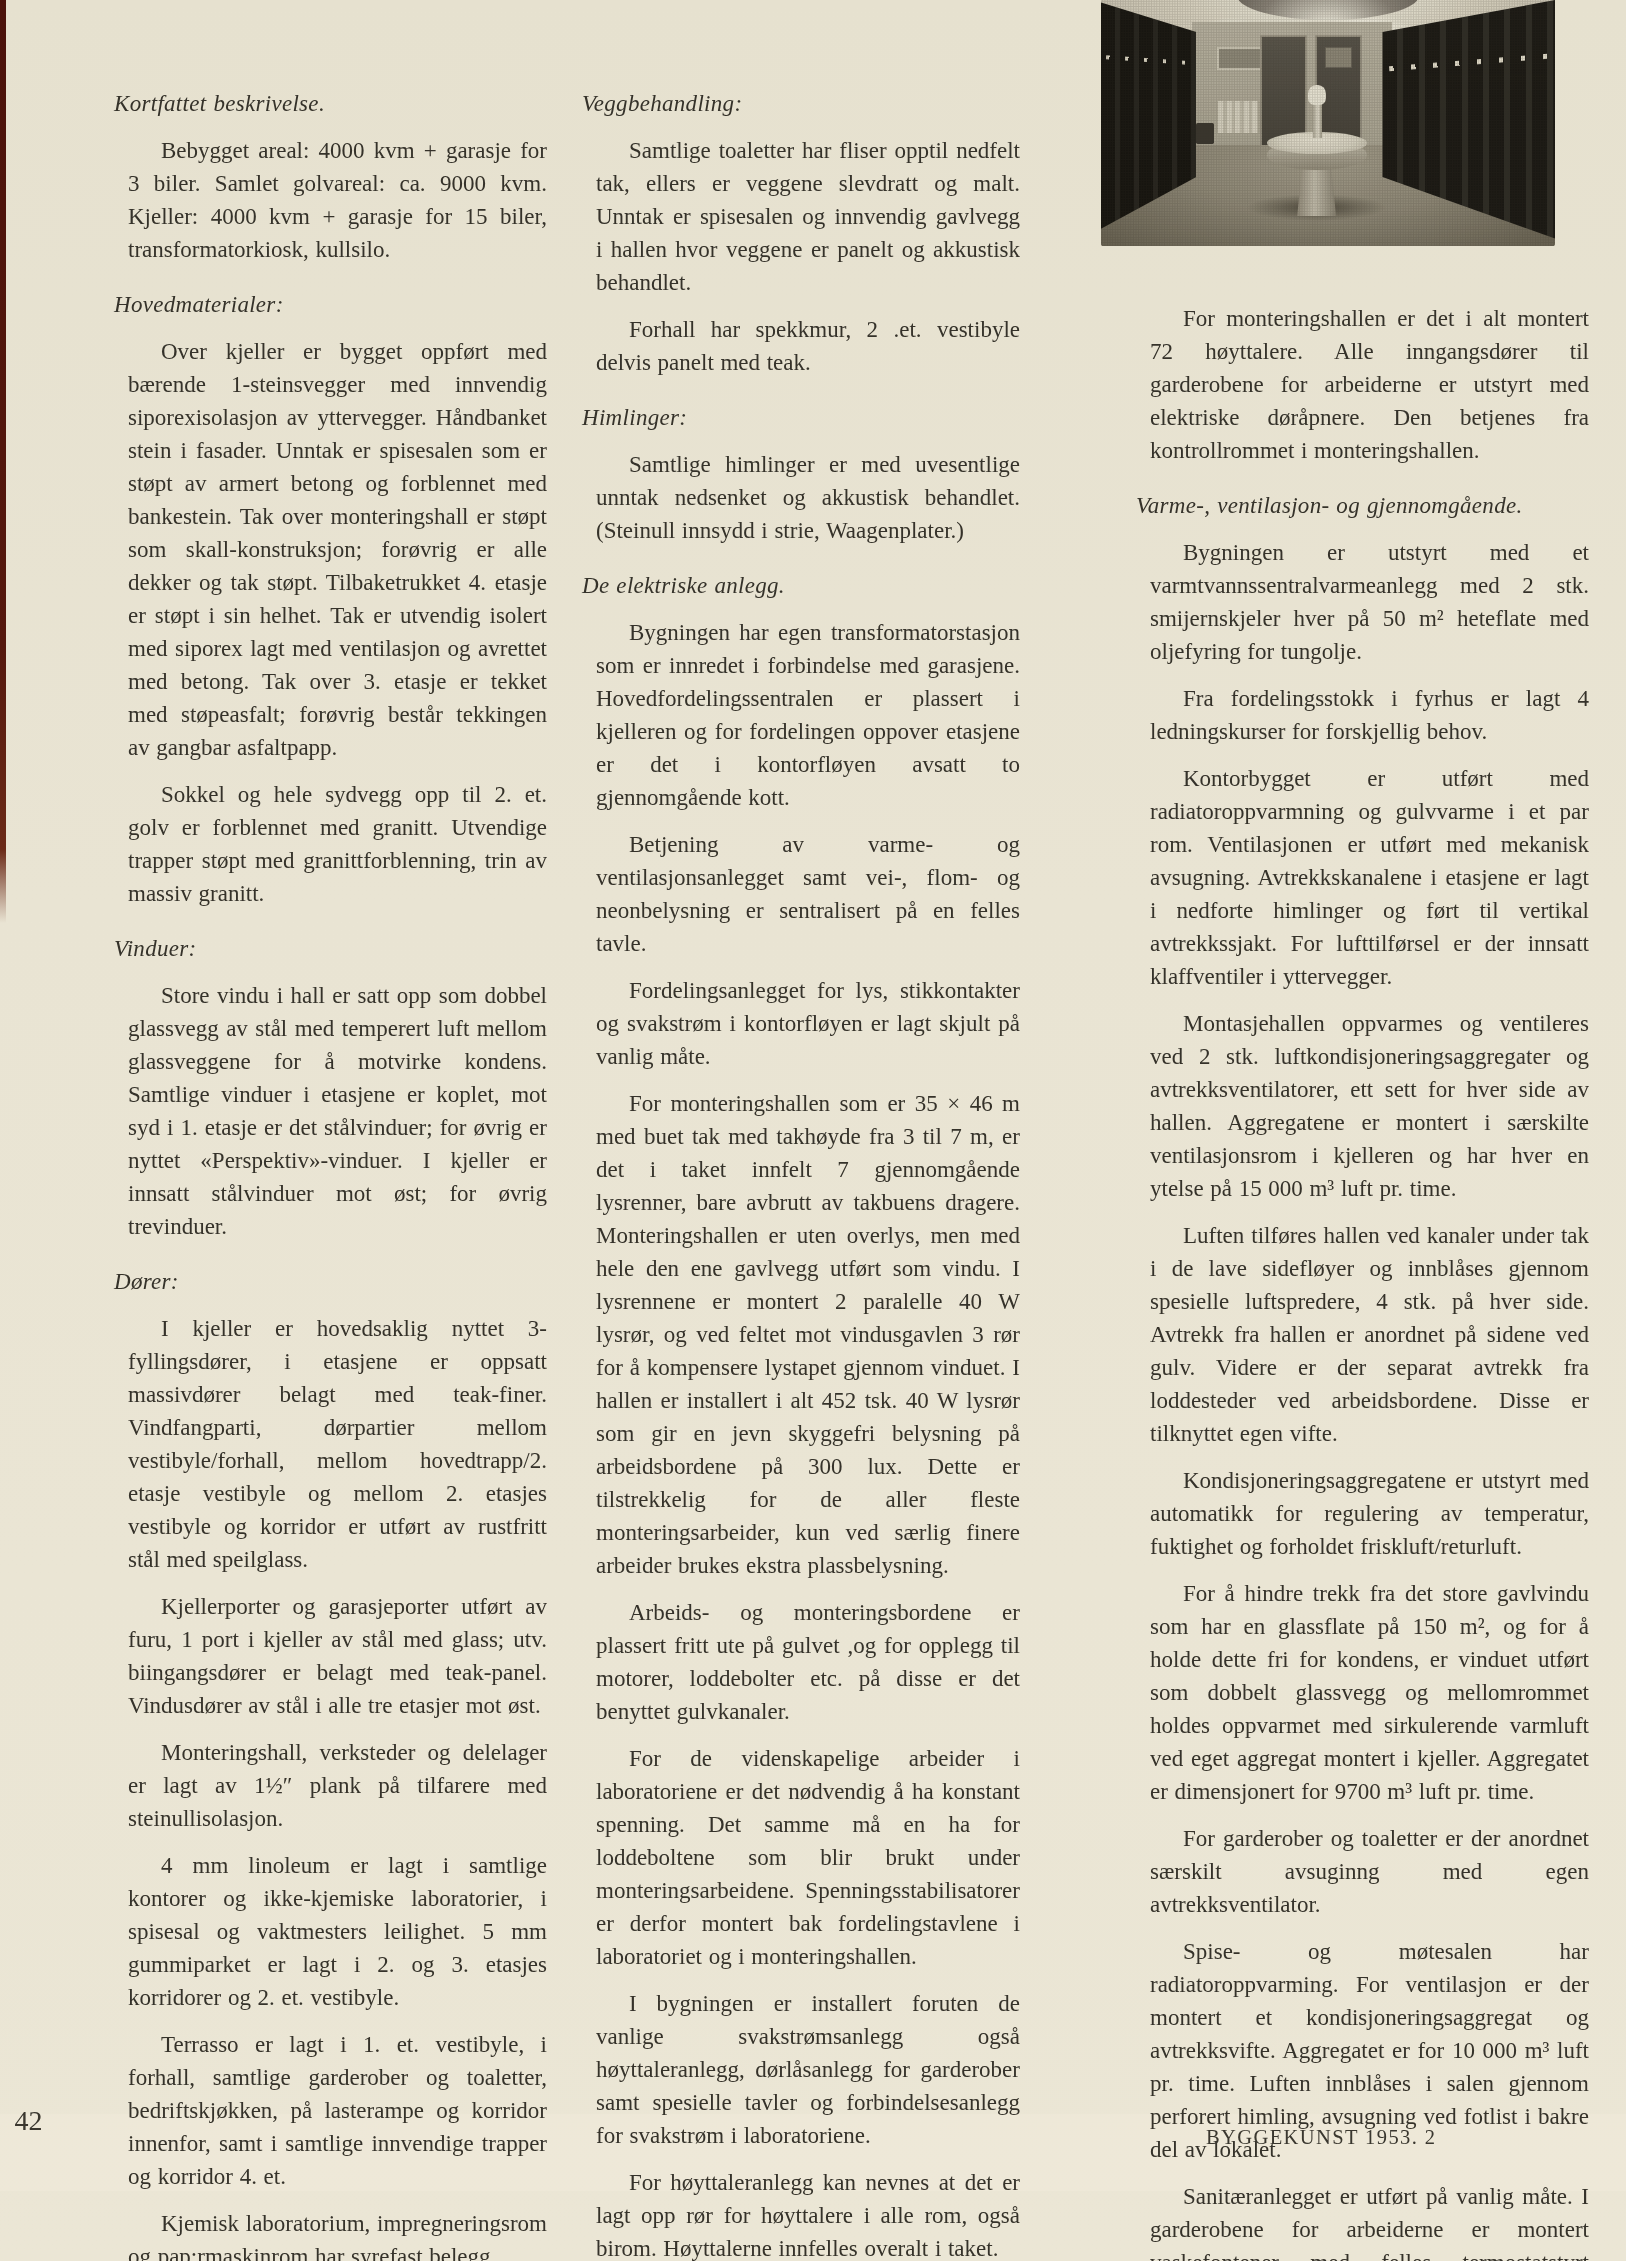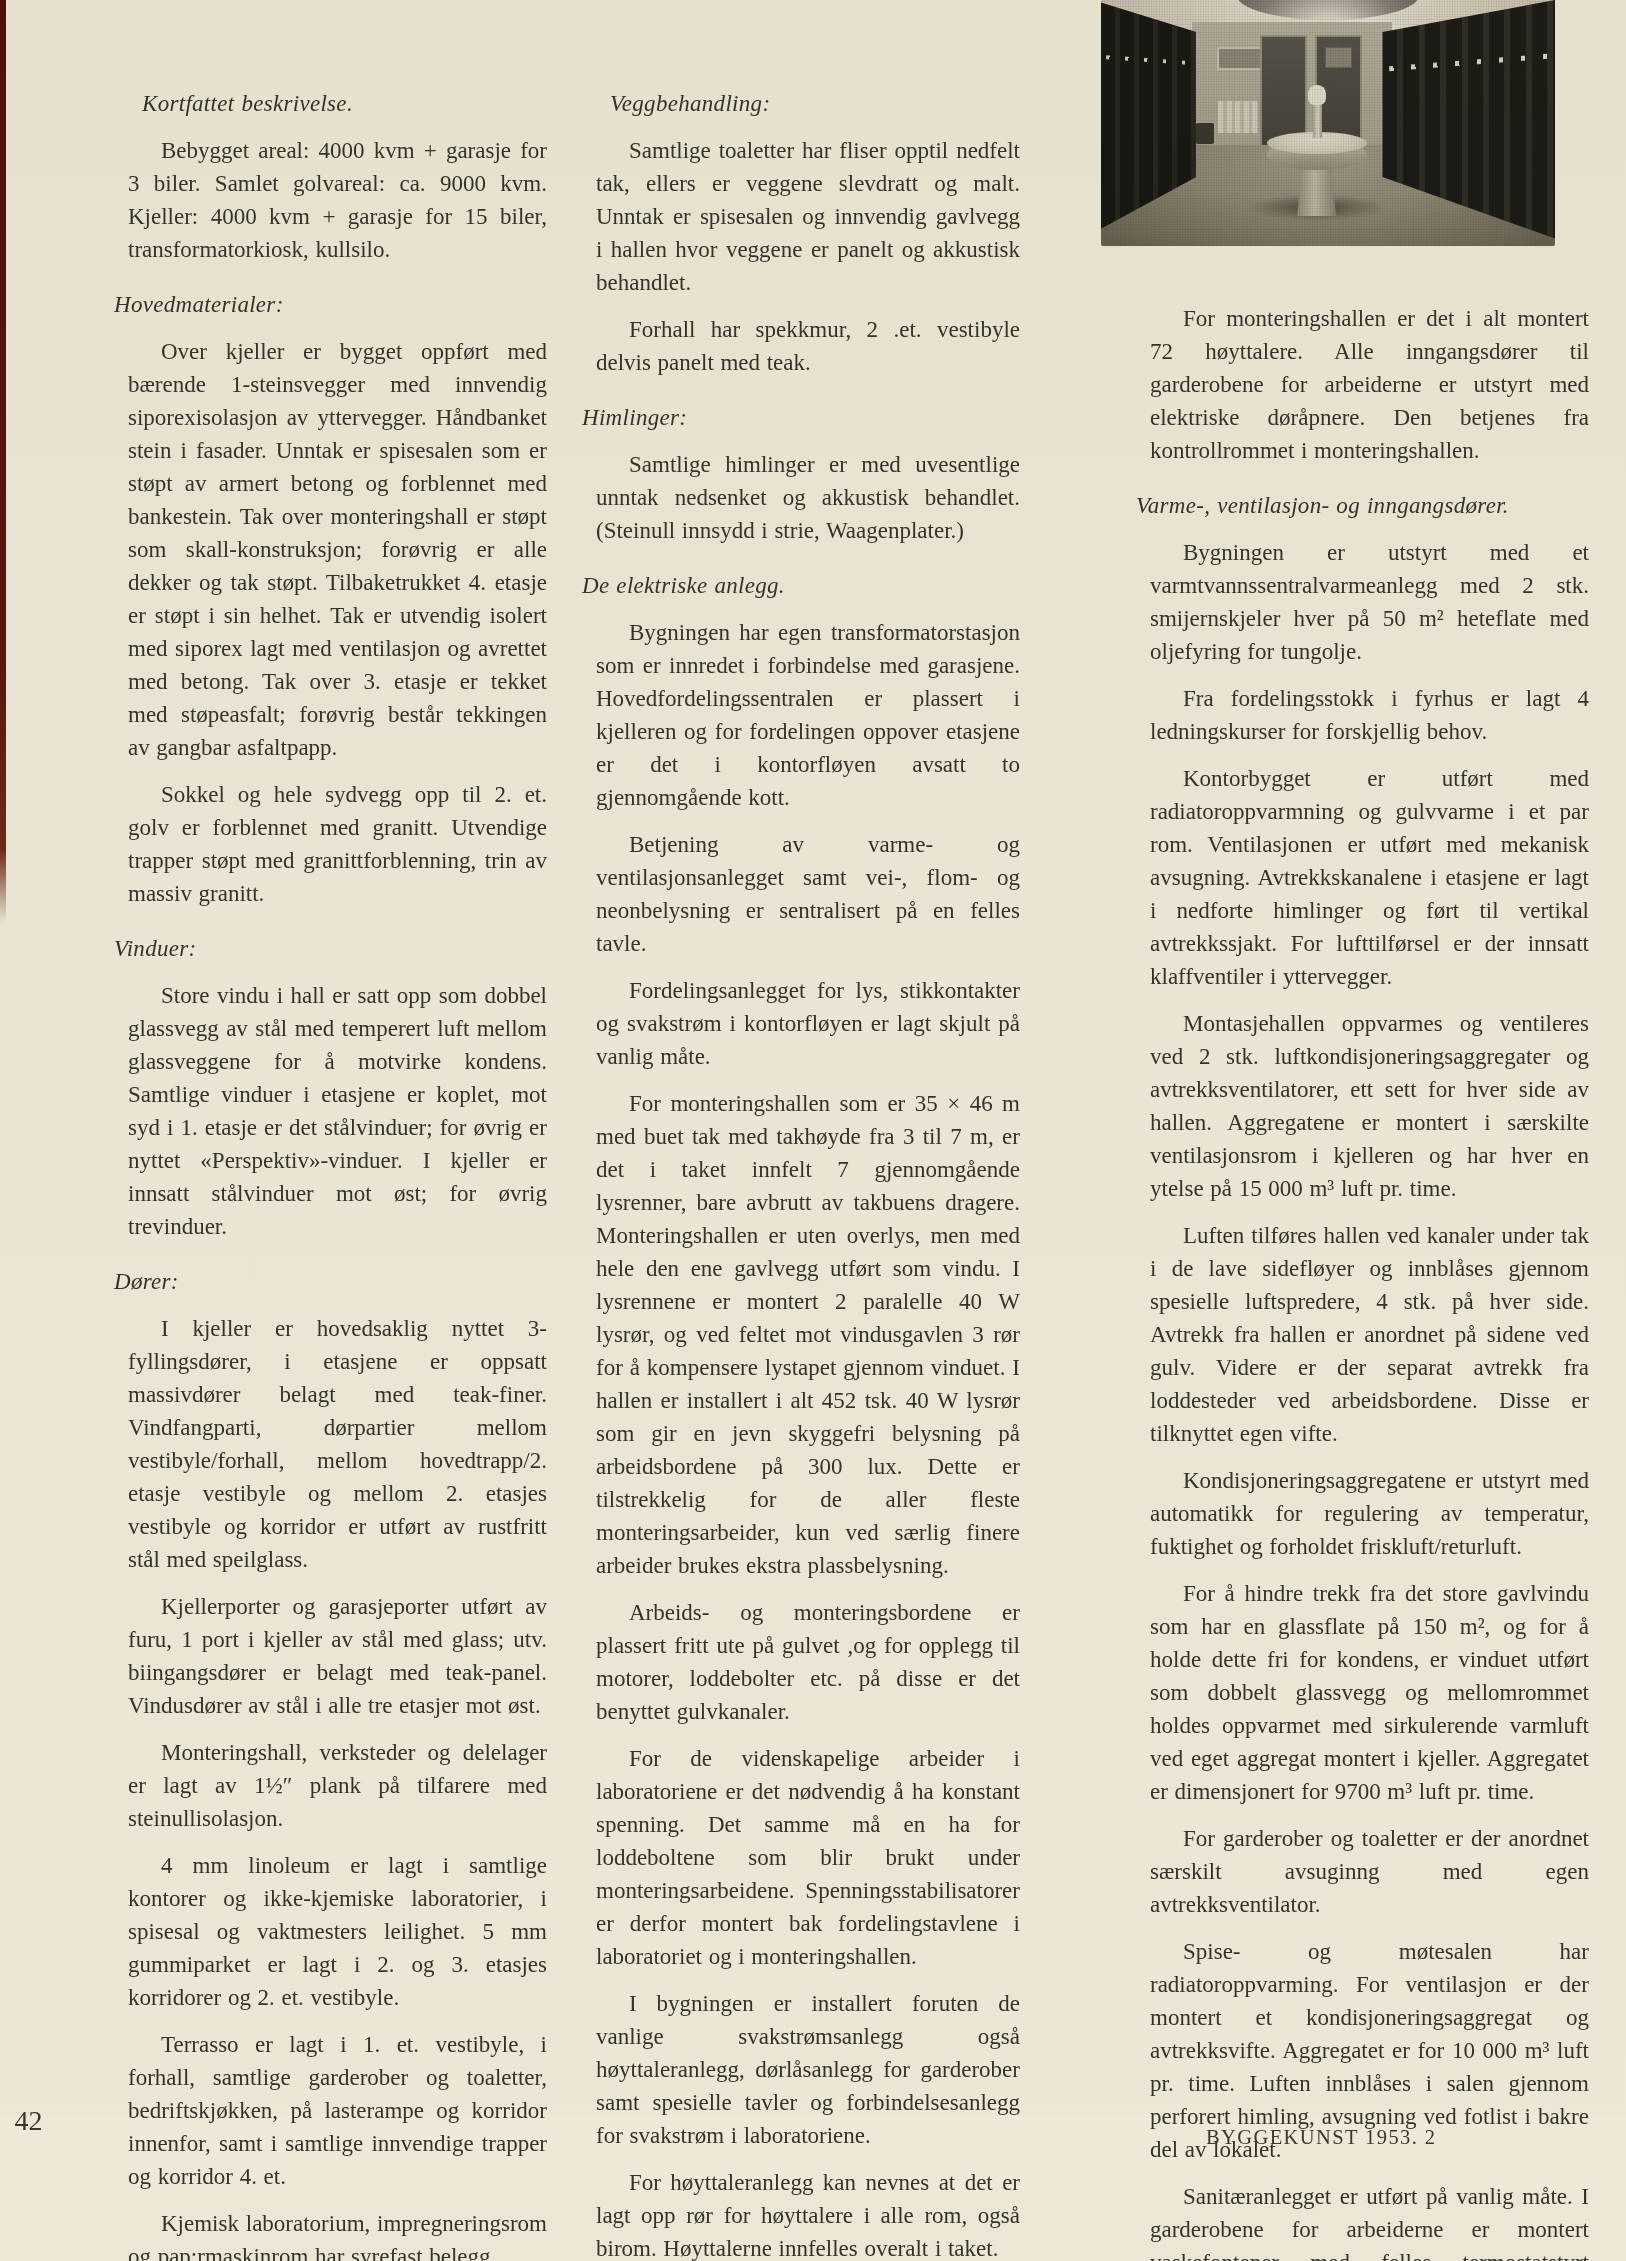--- a/index.html
+++ b/index.html
@@ -11,21 +11,21 @@
   }
   .scan-band{position:absolute;left:0;top:2114px;width:100%;height:77px;background:#f1ecdc;opacity:.45;}
   .spine{position:absolute;left:0;top:0;width:6px;height:923px;
     background:linear-gradient(180deg,#4b120b 0%,#55180e 70%,#6b2a18 92%,rgba(107,42,24,0) 100%);}
   
   .col{position:absolute;text-align:justify;font-size:23px;line-height:33px;
        hyphens:auto;-webkit-hyphens:auto;word-spacing:0.9px;}
   .col p{margin:14px;text-indent:33px;}
   .col h3{font-size:23px;font-style:italic;font-weight:normal;margin:22px 0 6px 0;
           letter-spacing:0.3px;text-indent:0;}
-  .col h3:first-child{margin-top:0;margin-left:28px;}
+  .col h3:first-child{margin-top:0;}
   #col1{left:114px;top:87px;width:447px;}
   #col2{left:582px;top:87px;width:452px;}
   #col3{left:1136px;top:288px;width:467px;}
   
   .page-number{position:absolute;left:14.5px;top:2105px;font-size:28px;color:#3a372f;}
   .journal-line{position:absolute;left:1206px;top:2126px;font-size:20.5px;letter-spacing:1.4px;color:#3a372f;}
   
   .photo{position:absolute;left:1101px;top:0;width:454px;height:246px;overflow:hidden;
          background:#b6b1a1;border-radius:0 0 2.6px 2.6px;}
   .photo *{position:absolute;}
@@ -143,21 +143,21 @@
       <p>Betjening av varme- og ventilasjonsanlegget samt vei-, flom- og neonbelysning er sentralisert på en felles tavle.</p>
       <p>Fordelingsanlegget for lys, stikkontakter og svakstrøm i kontorfløyen er lagt skjult på vanlig måte.</p>
       <p>For monteringshallen som er 35 × 46 m med buet tak med takhøyde fra 3 til 7 m, er det i taket innfelt 7 gjennomgående lysrenner, bare avbrutt av takbuens dragere. Monteringshallen er uten overlys, men med hele den ene gavlvegg utført som vindu. I lysrennene er montert 2 paralelle 40 W lysrør, og ved feltet mot vindusgavlen 3 rør for å kompensere lystapet gjennom vinduet. I hallen er installert i alt 452 tsk. 40 W lysrør som gir en jevn skyggefri belysning på arbeidsbordene på 300 lux. Dette er tilstrekkelig for de aller fleste monteringsarbeider, kun ved særlig finere arbeider brukes ekstra plassbelysning.</p>
       <p>Arbeids- og monteringsbordene er plassert fritt ute på gulvet ,og for opplegg til motorer, loddebolter etc. på disse er det benyttet gulvkanaler.</p>
       <p>For de videnskapelige arbeider i laboratoriene er det nødvendig å ha konstant spenning. Det samme må en ha for loddeboltene som blir brukt under monteringsarbeidene. Spenningsstabilisatorer er derfor montert bak fordelingstavlene i laboratoriet og i monteringshallen.</p>
       <p>I bygningen er installert foruten de vanlige svakstrømsanlegg også høyttaleranlegg, dørlåsanlegg for garderober samt spesielle tavler og forbindelsesanlegg for svakstrøm i laboratoriene.</p>
       <p>For høyttaleranlegg kan nevnes at det er lagt opp rør for høyttalere i alle rom, også birom. Høyttalerne innfelles overalt i taket.</p>
     </div>
   <div class="col" id="col3">
       <p>For monteringshallen er det i alt montert 72 høyttalere. Alle inngangsdører til garderobene for arbeiderne er utstyrt med elektriske døråpnere. Den betjenes fra kontrollrommet i monteringshallen.</p>
-      <h3>Varme-, ventilasjon- og inngangsdører.</h3>
+      <h3>Varme-, ventilasjon- og gjennomgående.</h3>
       <p>Bygningen er utstyrt med et varmtvannssentralvarmeanlegg med 2 stk. smijernskjeler hver på 50 m² heteflate med oljefyring for tungolje.</p>
       <p>Fra fordelingsstokk i fyrhus er lagt 4 ledningskurser for forskjellig behov.</p>
       <p>Kontorbygget er utført med radiatoroppvarmning og gulvvarme i et par rom. Ventilasjonen er utført med mekanisk avsugning. Avtrekkskanalene i etasjene er lagt i nedforte himlinger og ført til vertikal avtrekkssjakt. For lufttilførsel er der innsatt klaffventiler i yttervegger.</p>
       <p>Montasjehallen oppvarmes og ventileres ved 2 stk. luftkondisjoneringsaggregater og avtrekksventilatorer, ett sett for hver side av hallen. Aggregatene er montert i særskilte ventilasjonsrom i kjelleren og har hver en ytelse på 15 000 m³ luft pr. time.</p>
       <p>Luften tilføres hallen ved kanaler under tak i de lave sidefløyer og innblåses gjennom spesielle luftspredere, 4 stk. på hver side. Avtrekk fra hallen er anordnet på sidene ved gulv. Videre er der separat avtrekk fra loddesteder ved arbeidsbordene. Disse er tilknyttet egen vifte.</p>
       <p>Kondisjoneringsaggregatene er utstyrt med automatikk for regulering av temperatur, fuktighet og forholdet friskluft/returluft.</p>
       <p>For å hindre trekk fra det store gavlvindu som har en glassflate på 150 m², og for å holde dette fri for kondens, er vinduet utført som dobbelt glassvegg og mellomrommet holdes oppvarmet med sirkulerende varmluft ved eget aggregat montert i kjeller. Aggregatet er dimensjonert for 9700 m³ luft pr. time.</p>
       <p>For garderober og toaletter er der anordnet særskilt avsuginng med egen avtrekksventilator.</p>
       <p>Spise- og møtesalen har radiatoroppvarming. For ventilasjon er der montert et kondisjoneringsaggregat og avtrekksvifte. Aggregatet er for 10 000 m³ luft pr. time. Luften innblåses i salen gjennom perforert himling, avsugning ved fotlist i bakre del av lokalet.</p>
       <p>Sanitæranlegget er utført på vanlig måte. I garderobene for arbeiderne er montert vaskefontener med felles termostatstyrt blandeventil for vanntilførselen til fontenene.</p>

